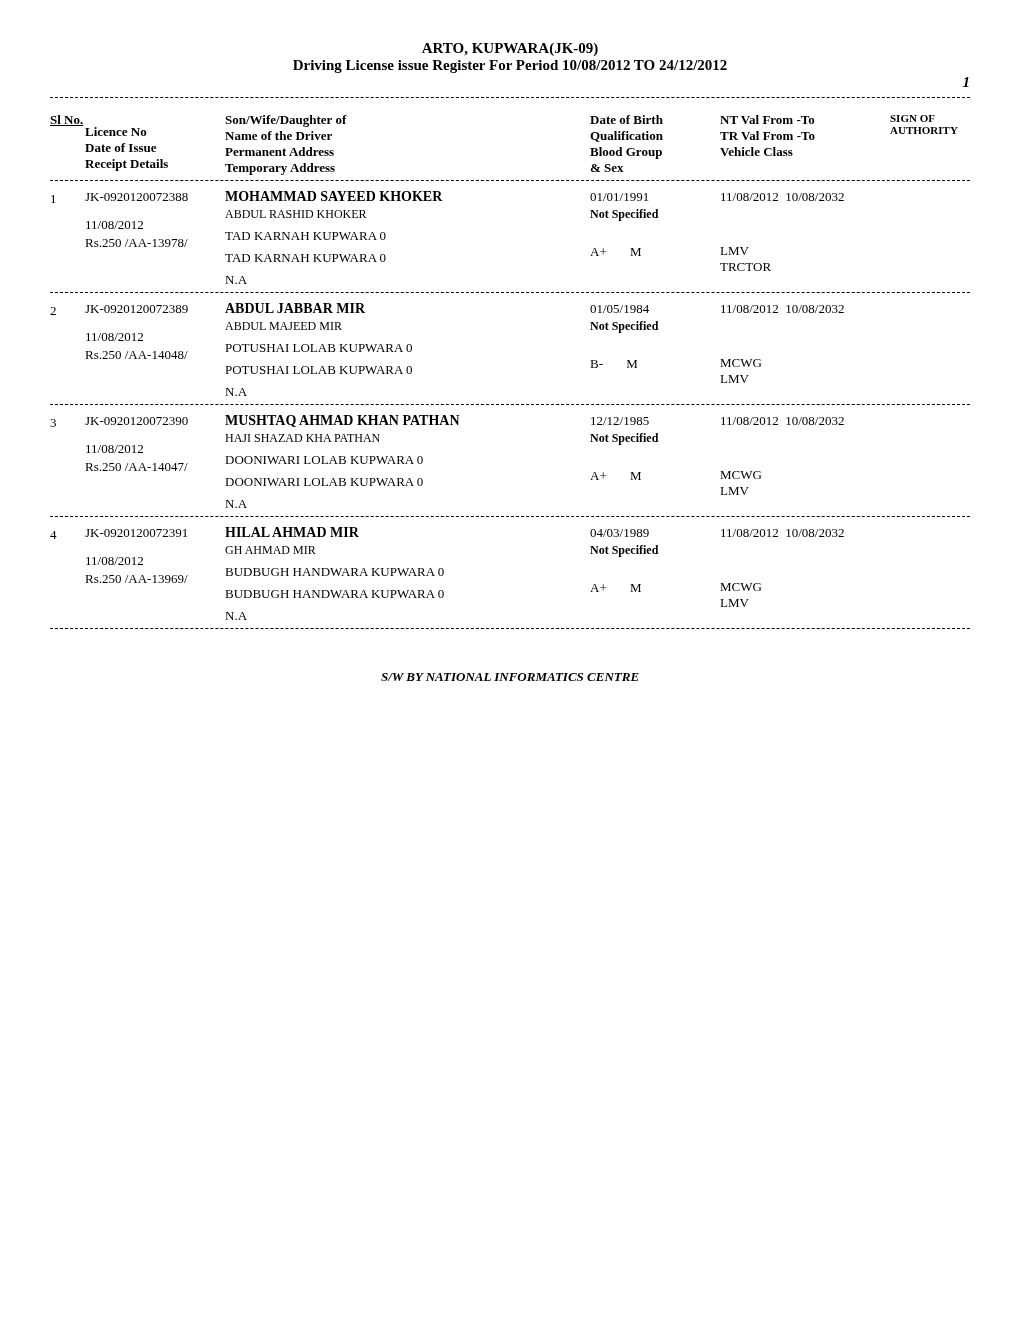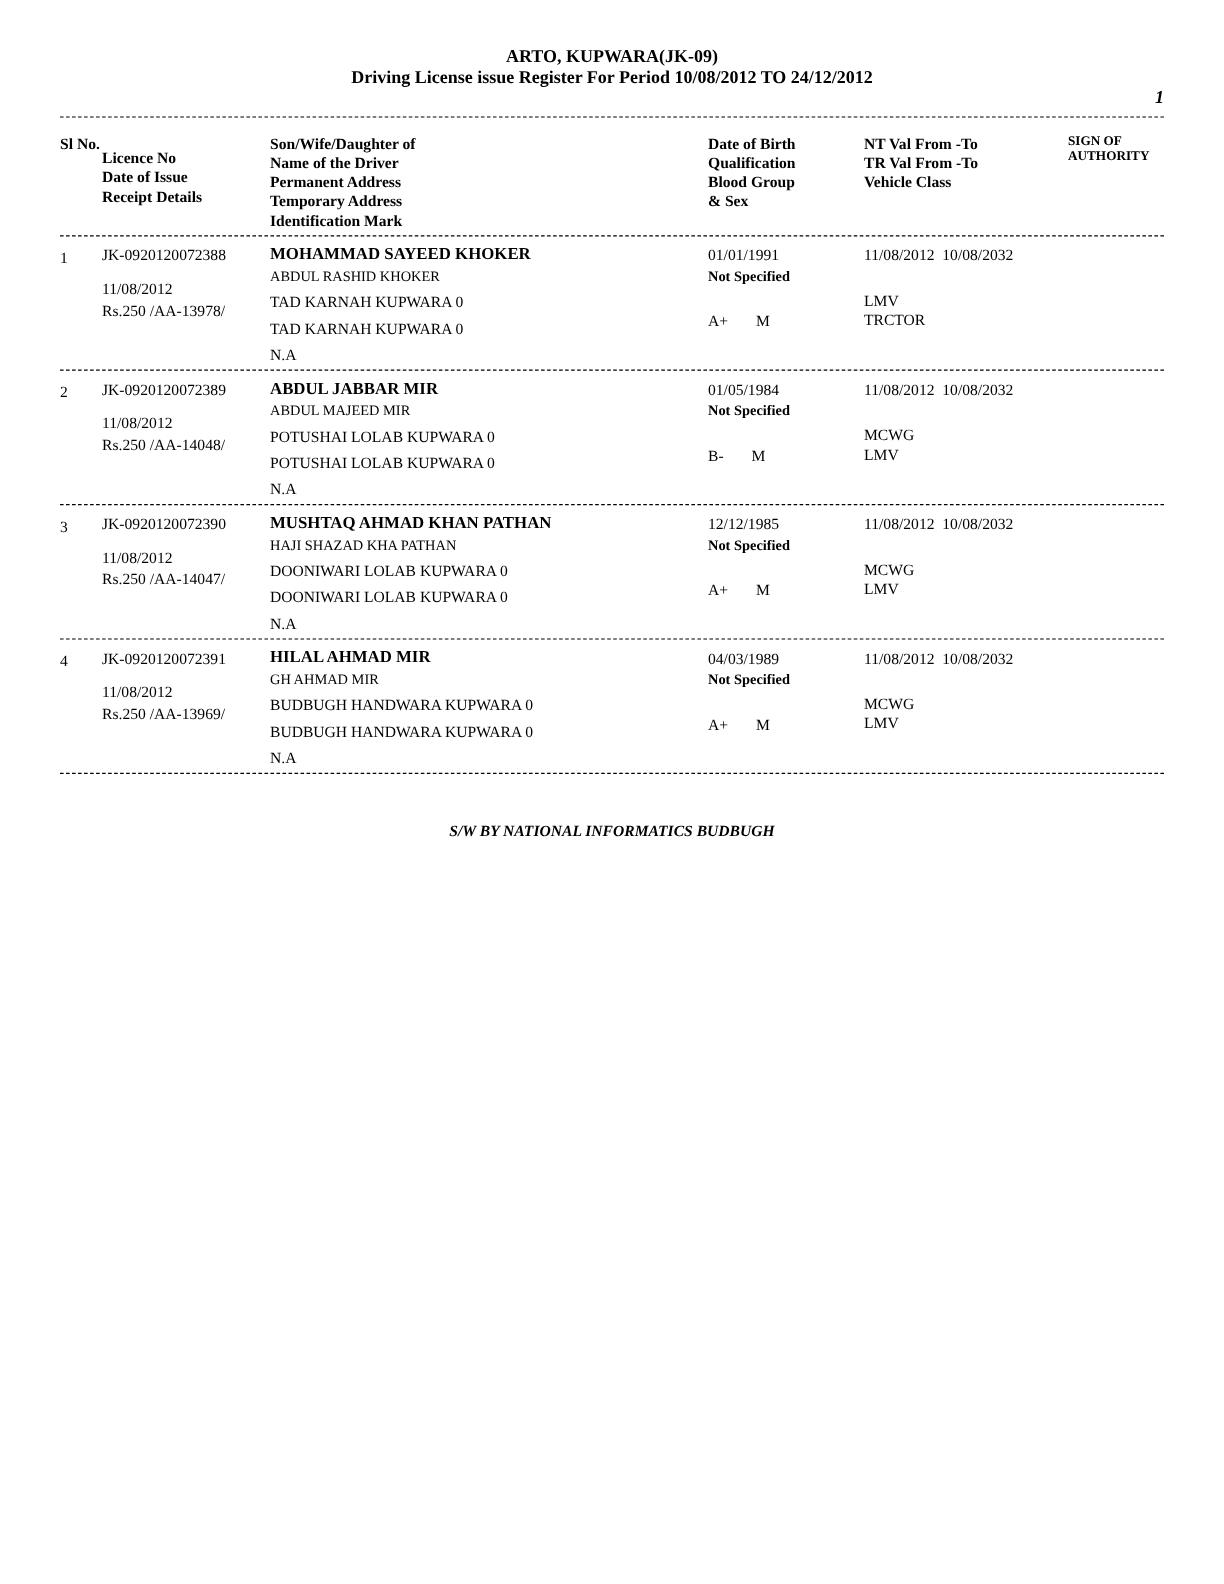--- a/index.html
+++ b/index.html
@@ -34,21 +34,21 @@
       margin: 6px 0;
     }
     .col-headers {
       display: flex;
       align-items: flex-start;
       padding: 8px 0 4px 0;
       font-weight: bold;
       font-size: 13px;
       border-bottom: 1px dashed #000;
     }
-    .col-slno { width: 35px; flex-shrink: 0; }
+    .col-slno { width: 35px; flex-shrink: 0; text-decoration: underline; }
     .col-licence { width: 140px; flex-shrink: 0; margin-top: 12px; }
     .col-name { flex: 1; }
     .col-dob { width: 130px; flex-shrink: 0; }
     .col-ntval { width: 170px; flex-shrink: 0; }
     .col-sign { width: 80px; flex-shrink: 0; font-size: 11px; }
 
     .record {
       padding: 8px 0 4px 0;
       border-bottom: 1px dashed #000;
     }
@@ -71,21 +71,21 @@
     .rec-name .relation { font-size: 12px; text-transform: uppercase; margin-top: 2px; }
     .rec-name .address { font-size: 13px; text-transform: uppercase; margin-top: 6px; }
     .rec-name .temp-address { font-size: 13px; text-transform: uppercase; margin-top: 6px; }
     .rec-name .id-mark { font-size: 13px; margin-top: 6px; }
 
     .rec-dob .dob-val { font-size: 13px; }
     .rec-dob .qual { font-size: 12px; margin-top: 2px; font-weight: bold; }
     .rec-dob .bloodsex { font-size: 13px; margin-top: 22px; }
 
     .rec-ntval .nt-line1 { font-size: 13px; }
-    .rec-ntval .vclass { font-size: 13px; margin-top: 22px; }
+    .rec-ntval .vclass { font-size: 13px; margin-top: 38px; }
 
     .footer {
       text-align: center;
       margin-top: 40px;
       font-weight: bold;
       font-style: italic;
       font-size: 13px;
     }
     .sex-val { margin-left: 20px; }
   </style>
@@ -108,21 +108,20 @@
   <div class="col-licence">
     <div>Licence No</div>
     <div>Date of Issue</div>
     <div>Receipt  Details</div>
   </div>
   <div class="col-name">
     <div>Son/Wife/Daughter of</div>
     <div>Name of the Driver</div>
     <div>Permanent Address</div>
     <div>Temporary Address</div>
-    <div>Identification Mark</div>
   </div>
   <div class="col-dob">
     <div>Date of Birth</div>
     <div>Qualification</div>
     <div>Blood Group</div>
     <div>&amp; Sex</div>
   </div>
   <div class="col-ntval">
     <div>NT Val From -To</div>
     <div>TR Val From -To</div>
@@ -262,13 +261,13 @@
         <div class="vclass">
             <div>MCWG</div>
             <div>LMV</div>
           </div>
       </div>
       <div class="rec-sign"></div>
     </div>
   </div>
   </div>
 
-<div class="footer">S/W BY NATIONAL INFORMATICS BUDBUGH</div>
+<div class="footer">S/W BY NATIONAL INFORMATICS CENTRE</div>
 
 </body></html>

